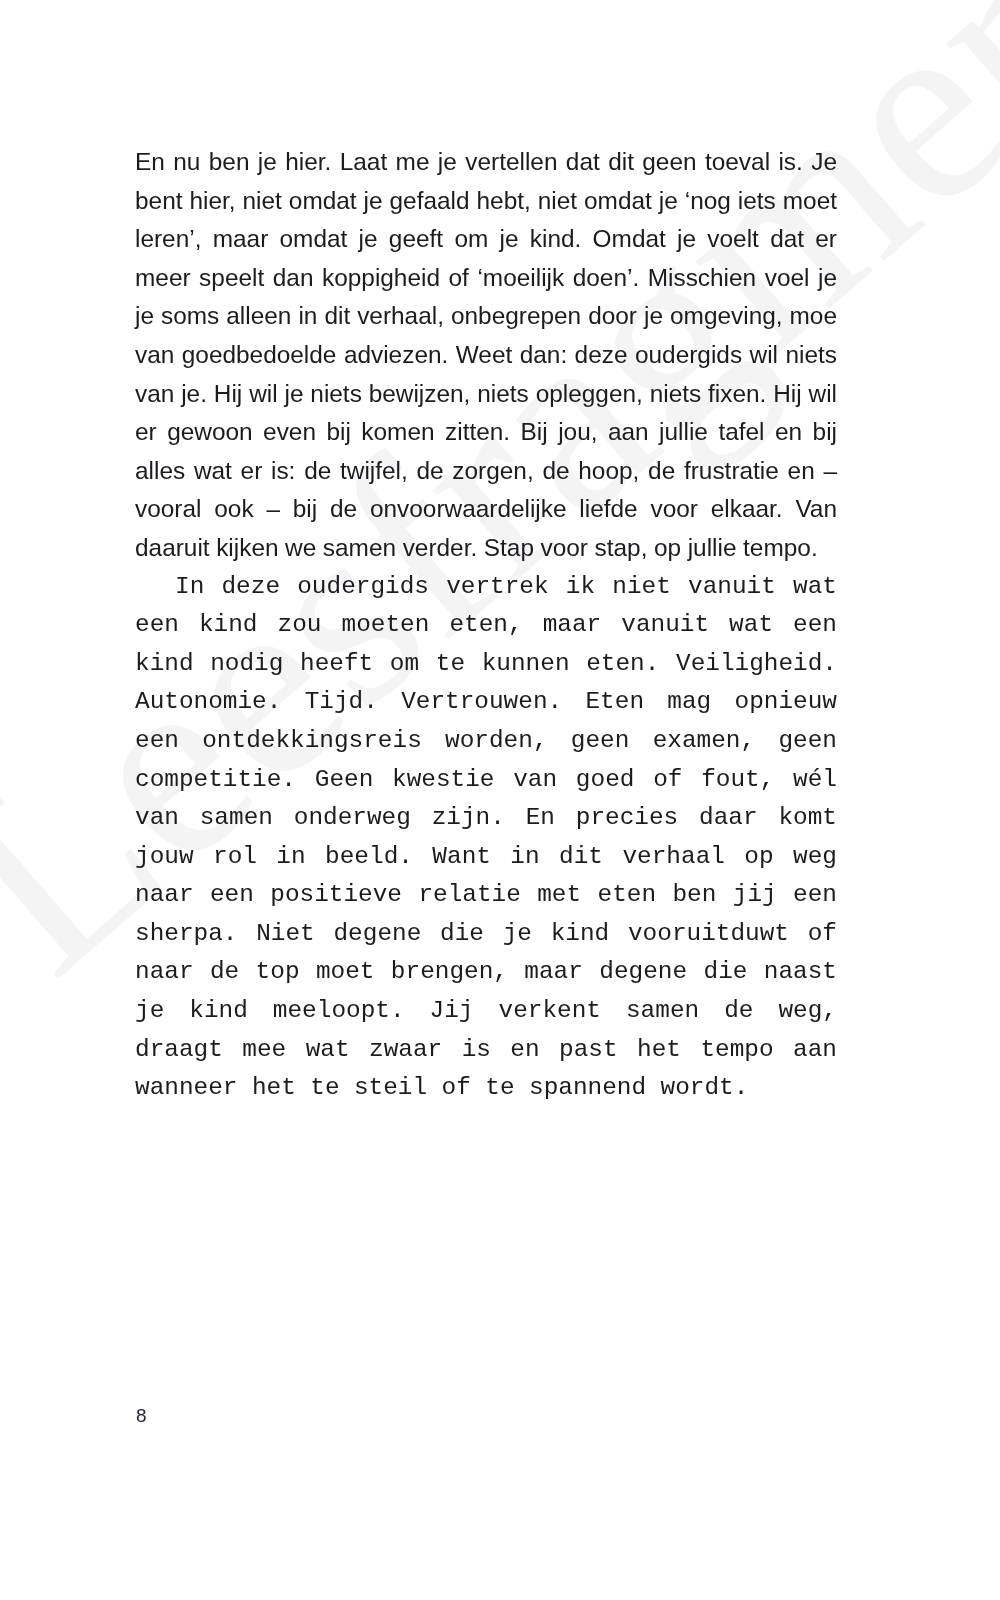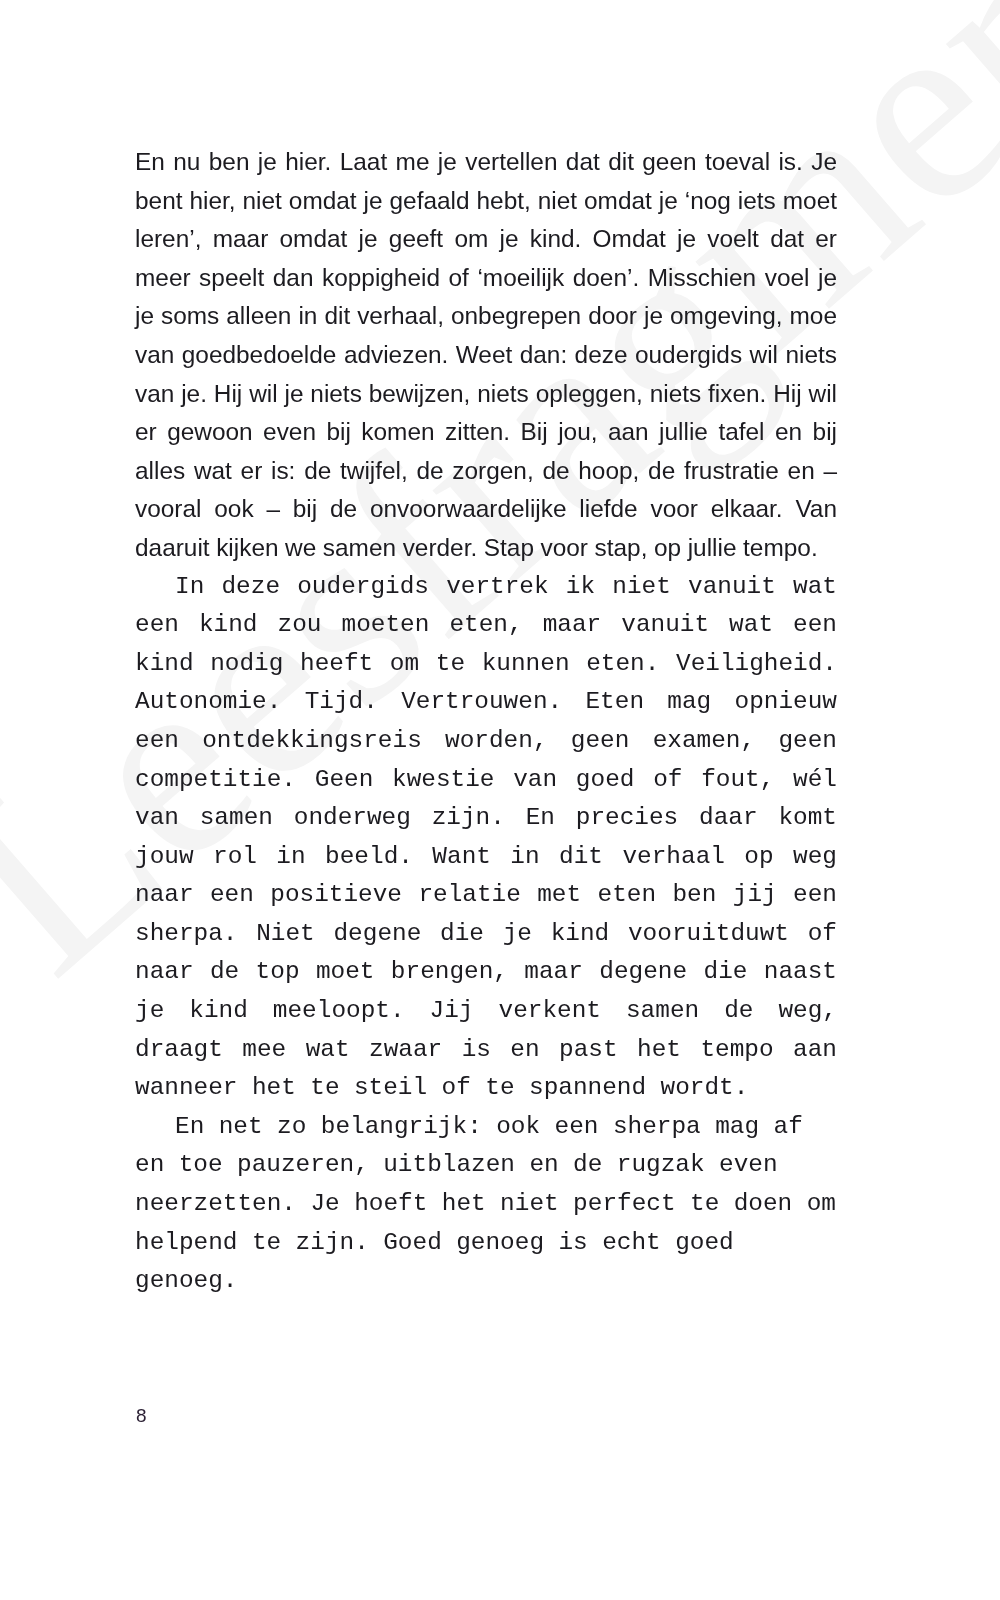--- a/index.html
+++ b/index.html
@@ -89,18 +89,17 @@
 
 <div id="page">
 
   <div id="watermark-layer">
     <div id="watermark-text">Leesfragment exemplaar</div>
   </div>
 
   <div id="content">
     <p class="para">En nu ben je hier. Laat me je vertellen dat dit geen toeval is. Je bent hier, niet omdat je gefaald hebt, niet omdat je ‘nog iets moet leren’, maar omdat je geeft om je kind. Omdat je voelt dat er meer speelt dan koppigheid of ‘moeilijk doen’. Misschien voel je je soms alleen in dit verhaal, onbegrepen door je omgeving, moe van goedbedoelde adviezen. Weet dan: deze oudergids wil niets van je. Hij wil je niets bewijzen, niets opleggen, niets fixen. Hij wil er gewoon even bij komen zitten. Bij jou, aan jullie tafel en bij alles wat er is: de twijfel, de zorgen, de hoop, de frustratie en – vooral ook – bij de onvoorwaardelijke liefde voor elkaar. Van daaruit kijken we samen verder. Stap voor stap, op jullie tempo.</p>
     <p class="para">In deze oudergids vertrek ik niet vanuit wat een kind zou moeten eten, maar vanuit wat een kind nodig heeft om te kunnen eten. Veiligheid. Autonomie. Tijd. Vertrouwen. Eten mag opnieuw een ontdekkingsreis worden, geen examen, geen competitie. Geen kwestie van goed of fout, wél van samen onderweg zijn. En precies daar komt jouw rol in beeld. Want in dit verhaal op weg naar een positieve relatie met eten ben jij een sherpa. Niet degene die je kind vooruitduwt of naar de top moet brengen, maar degene die naast je kind meeloopt. Jij verkent samen de weg, draagt mee wat zwaar is en past het tempo aan wanneer het te steil of te spannend wordt.</p>
-    <p class="para last-of-block">En net zo belangrijk: ook een sherpa mag af en toe pauzeren, uitblazen en de rugzak even neerzetten. Je hoeft het niet perfect te doen om helpend te zijn. Goed genoeg is echt goed genoeg.</p>
   </div>
 
   <div id="page-number">8</div>
 
 </div>
 
 </body></html>

